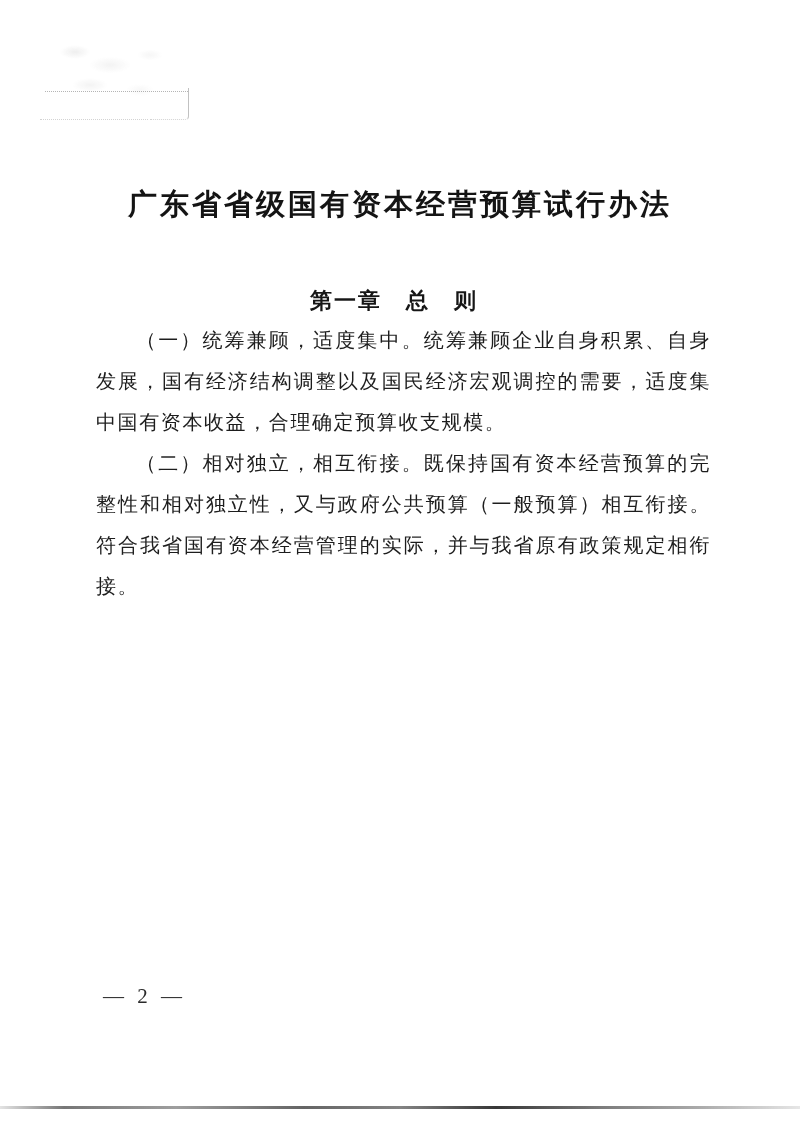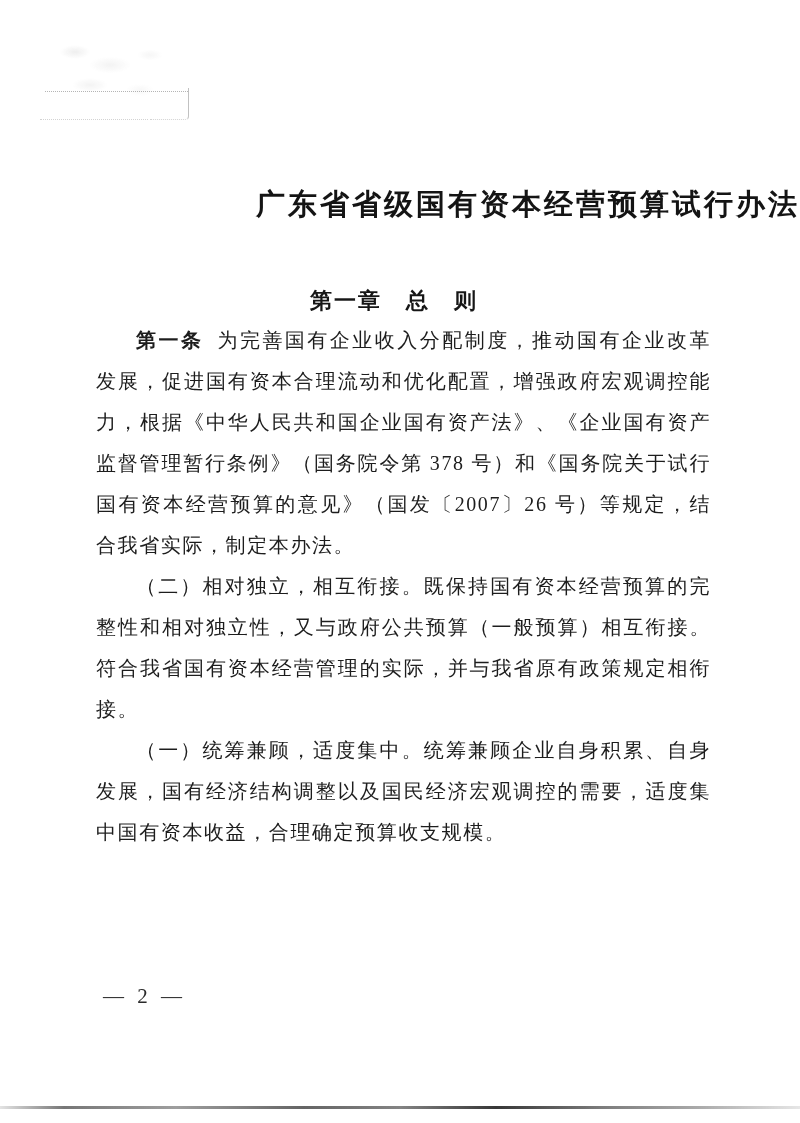--- a/index.html
+++ b/index.html
@@ -59,21 +59,21 @@
     width: 108px;
     height: 0;
     border-top: 1px dotted rgba(110,110,110,0.30);
   }
 
   .doc-title {
     position: absolute;
     top: 166px;
     left: 0;
     right: 0;
-    text-align: right;
+    text-align: center;
     font-size: 29px;
     font-weight: bold;
     letter-spacing: 3px;
     color: #141414;
     white-space: nowrap;
   }
 
   .chapter-heading {
     position: absolute;
     top: 268px;
@@ -145,22 +145,21 @@
   <div class="artifact-smudge"></div>
   <div class="artifact-line-1"></div>
   <div class="artifact-bracket"></div>
   <div class="artifact-line-2"></div>
 
   <h1 class="doc-title">广东省省级国有资本经营预算试行办法</h1>
 
   <h2 class="chapter-heading">第一章　总　则</h2>
 
   <div class="body-text">
-    <p><span class="para-lead">第一条</span><span>为完善国有企业收入分配制度，推动国有企业改革发展，促进国有资本合理流动和优化配置，增强政府宏观调控能力，根据《中华人民共和国企业国有资产法》、《企业国有资产监督管理暂行条例》（国务院令第 378 号）和《国务院关于试行国有资本经营预算的意见》（国发〔2007〕26 号）等规定，结合我省实际，制定本办法。</span></p>
+    <p><span>（一）统筹兼顾，适度集中。统筹兼顾企业自身积累、自身发展，国有经济结构调整以及国民经济宏观调控的需要，适度集中国有资本收益，合理确定预算收支规模。</span></p>
     <p><span>（二）相对独立，相互衔接。既保持国有资本经营预算的完整性和相对独立性，又与政府公共预算（一般预算）相互衔接。符合我省国有资本经营管理的实际，并与我省原有政策规定相衔接。</span></p>
-    <p><span>（一）统筹兼顾，适度集中。统筹兼顾企业自身积累、自身发展，国有经济结构调整以及国民经济宏观调控的需要，适度集中国有资本收益，合理确定预算收支规模。</span></p>
   </div>
 
   <div class="page-number">— 2 —</div>
 
   <div class="artifact-bottom-scanline"></div>
 
 </div>
 
 </body></html>

